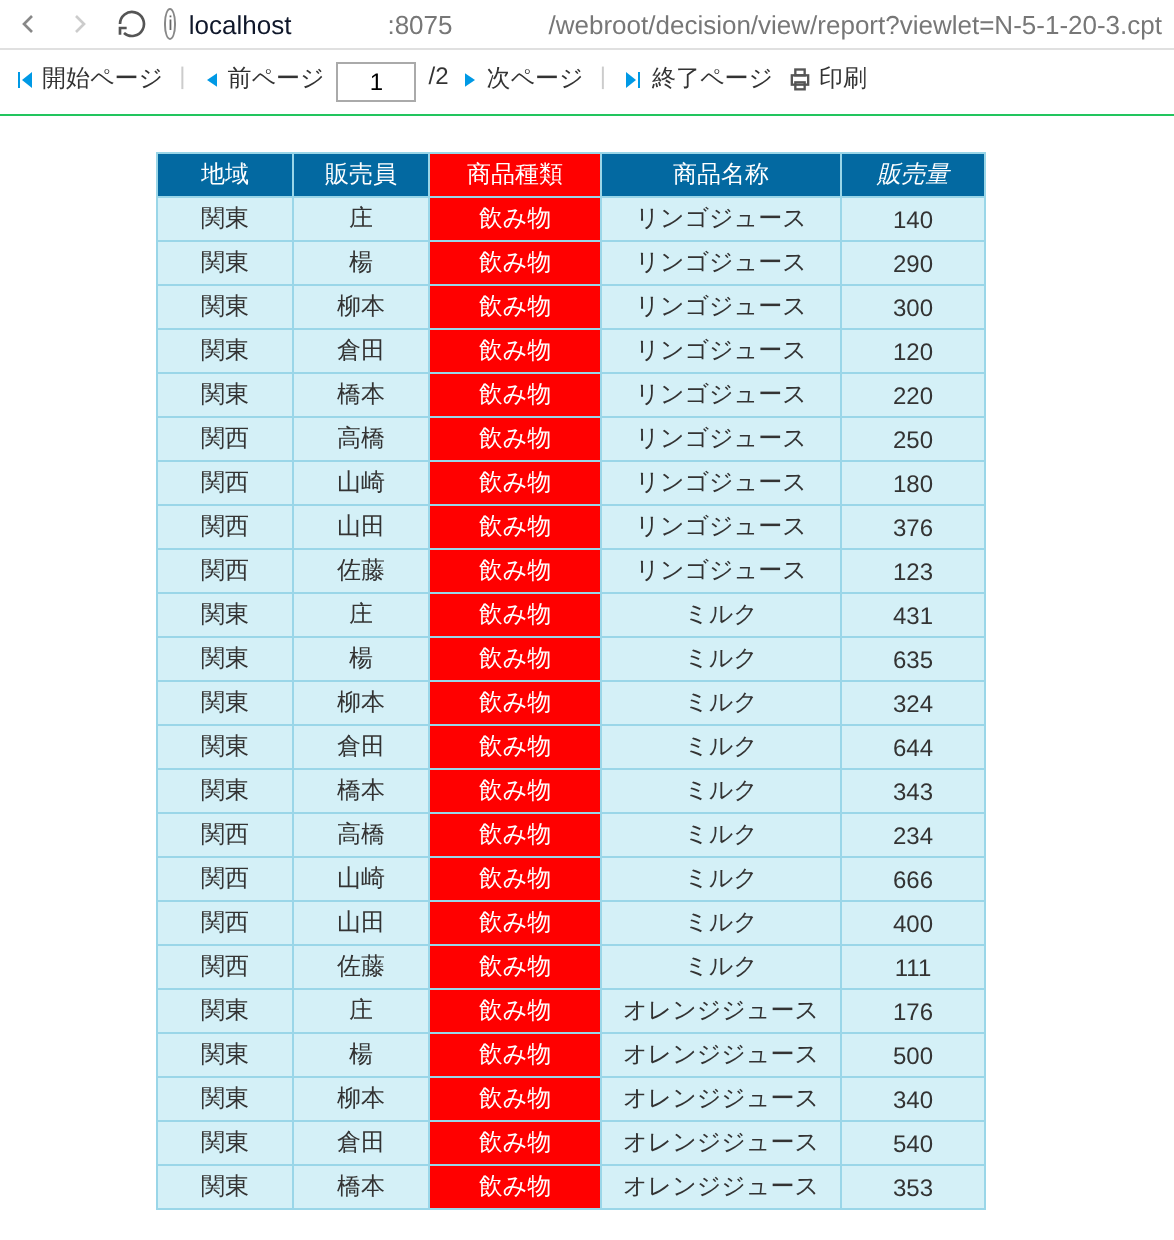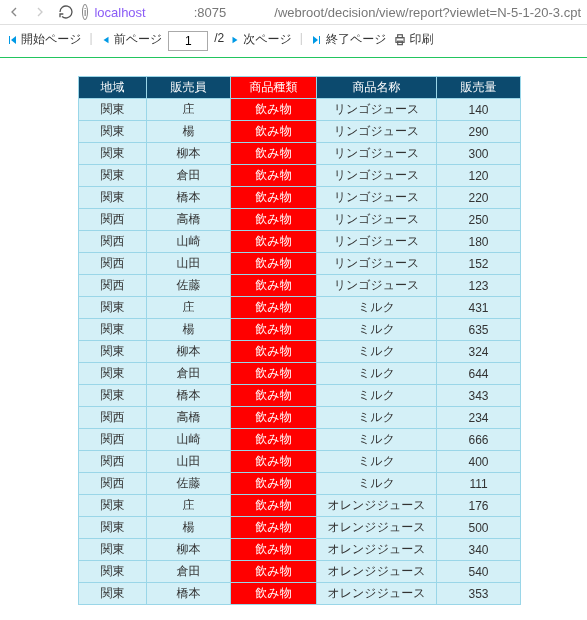--- a/index.html
+++ b/index.html
@@ -4,50 +4,50 @@
 <style>
   * { box-sizing: border-box; margin: 0; padding: 0; }
   body { font-family: Arial, "Microsoft YaHei", sans-serif; font-size: 12px; background: #fff; width: 587px; }
   
   .addr-bar { display: flex; align-items: center; padding: 4px 6px; gap: 8px; border-bottom: 1px solid #e0e0e0; }
   .nav-arrows { display: flex; gap: 10px; align-items: center; color: #888; }
   .nav-arrows svg { width: 16px; height: 16px; }
   .reload { color: #555; }
   .url-box { flex: 1; display: flex; align-items: center; gap: 6px; color: #555; font-size: 13px; overflow: hidden; white-space: nowrap; }
   .info-icon { width: 16px; height: 16px; border: 1px solid #888; border-radius: 50%; display: flex; align-items: center; justify-content: center; font-size: 10px; color: #666; }
-  .url-host { color: #8b5cf6; text-align: center; }
+  .url-host { color: #0f172a; text-align: center; }
   .url-path { color: #777; margin-left: 48px; }
 
   .toolbar { display: flex; align-items: flex-start; padding: 6px 6px; gap: 6px; border-bottom: 1px solid #22c55e; font-size: 12px; color: #333; }
   .tb-item { display: flex; align-items: center; gap: 3px; cursor: pointer; }
   .tb-sep { color: #ccc; margin: 0 2px; }
   .tb-icon { display: inline-flex; }
   .page-input { width: 40px; height: 20px; text-align: center; border: 1px solid #aaa; font-size: 12px; }
   .page-total { color: #333; }
 
   .report-wrap { padding: 18px 0 0 78px; }
   table.report { border-collapse: collapse; }
   table.report th, table.report td {
     border: 1px solid #9ad6e8;
     text-align: center;
     font-size: 12px;
     height: 22px;
     padding: 0 4px;
   }
   table.report th { color: #fff; font-weight: normal; }
-  .h-blue { background: #0c4a6e; }
+  .h-blue { background: #0369a1; }
   .h-red  { background: #ff0000; margin-left: 40px; }
   .c-light1 { background: #d4f0f7; color: #333; }
   .c-red    { background: #ff0000; color: #fff; }
   
   .col-region { width: 68px; }
-  .col-seller { width: 84px; }
+  .col-seller { width: 68px; }
   .col-type   { width: 86px; }
   .col-name   { width: 120px; }
-  .col-qty    { width: 84px; }
+  .col-qty    { width: 72px; font-style: italic; }
 </style>
 </head>
 <body>
 
 <div class="addr-bar">
   <div class="nav-arrows">
     <span class="tb-icon">
       <svg viewBox="0 0 24 24" fill="none" stroke="#888" stroke-width="2">
           <path d="M15 6l-6 6 6 6"></path>
         </svg>
@@ -180,21 +180,21 @@
           <td class="c-light1">山崎</td>
           <td class="c-red">飲み物</td>
           <td class="c-light1">リンゴジュース</td>
           <td class="c-light1">180</td>
         </tr>
         <tr>
           <td class="c-light1">関西</td>
           <td class="c-light1">山田</td>
           <td class="c-red">飲み物</td>
           <td class="c-light1">リンゴジュース</td>
-          <td class="c-light1">152</td>
+          <td class="c-light1">376</td>
         </tr>
         <tr>
           <td class="c-light1">関西</td>
           <td class="c-light1">佐藤</td>
           <td class="c-red">飲み物</td>
           <td class="c-light1">リンゴジュース</td>
           <td class="c-light1">123</td>
         </tr>
         <tr>
           <td class="c-light1">関東</td>

